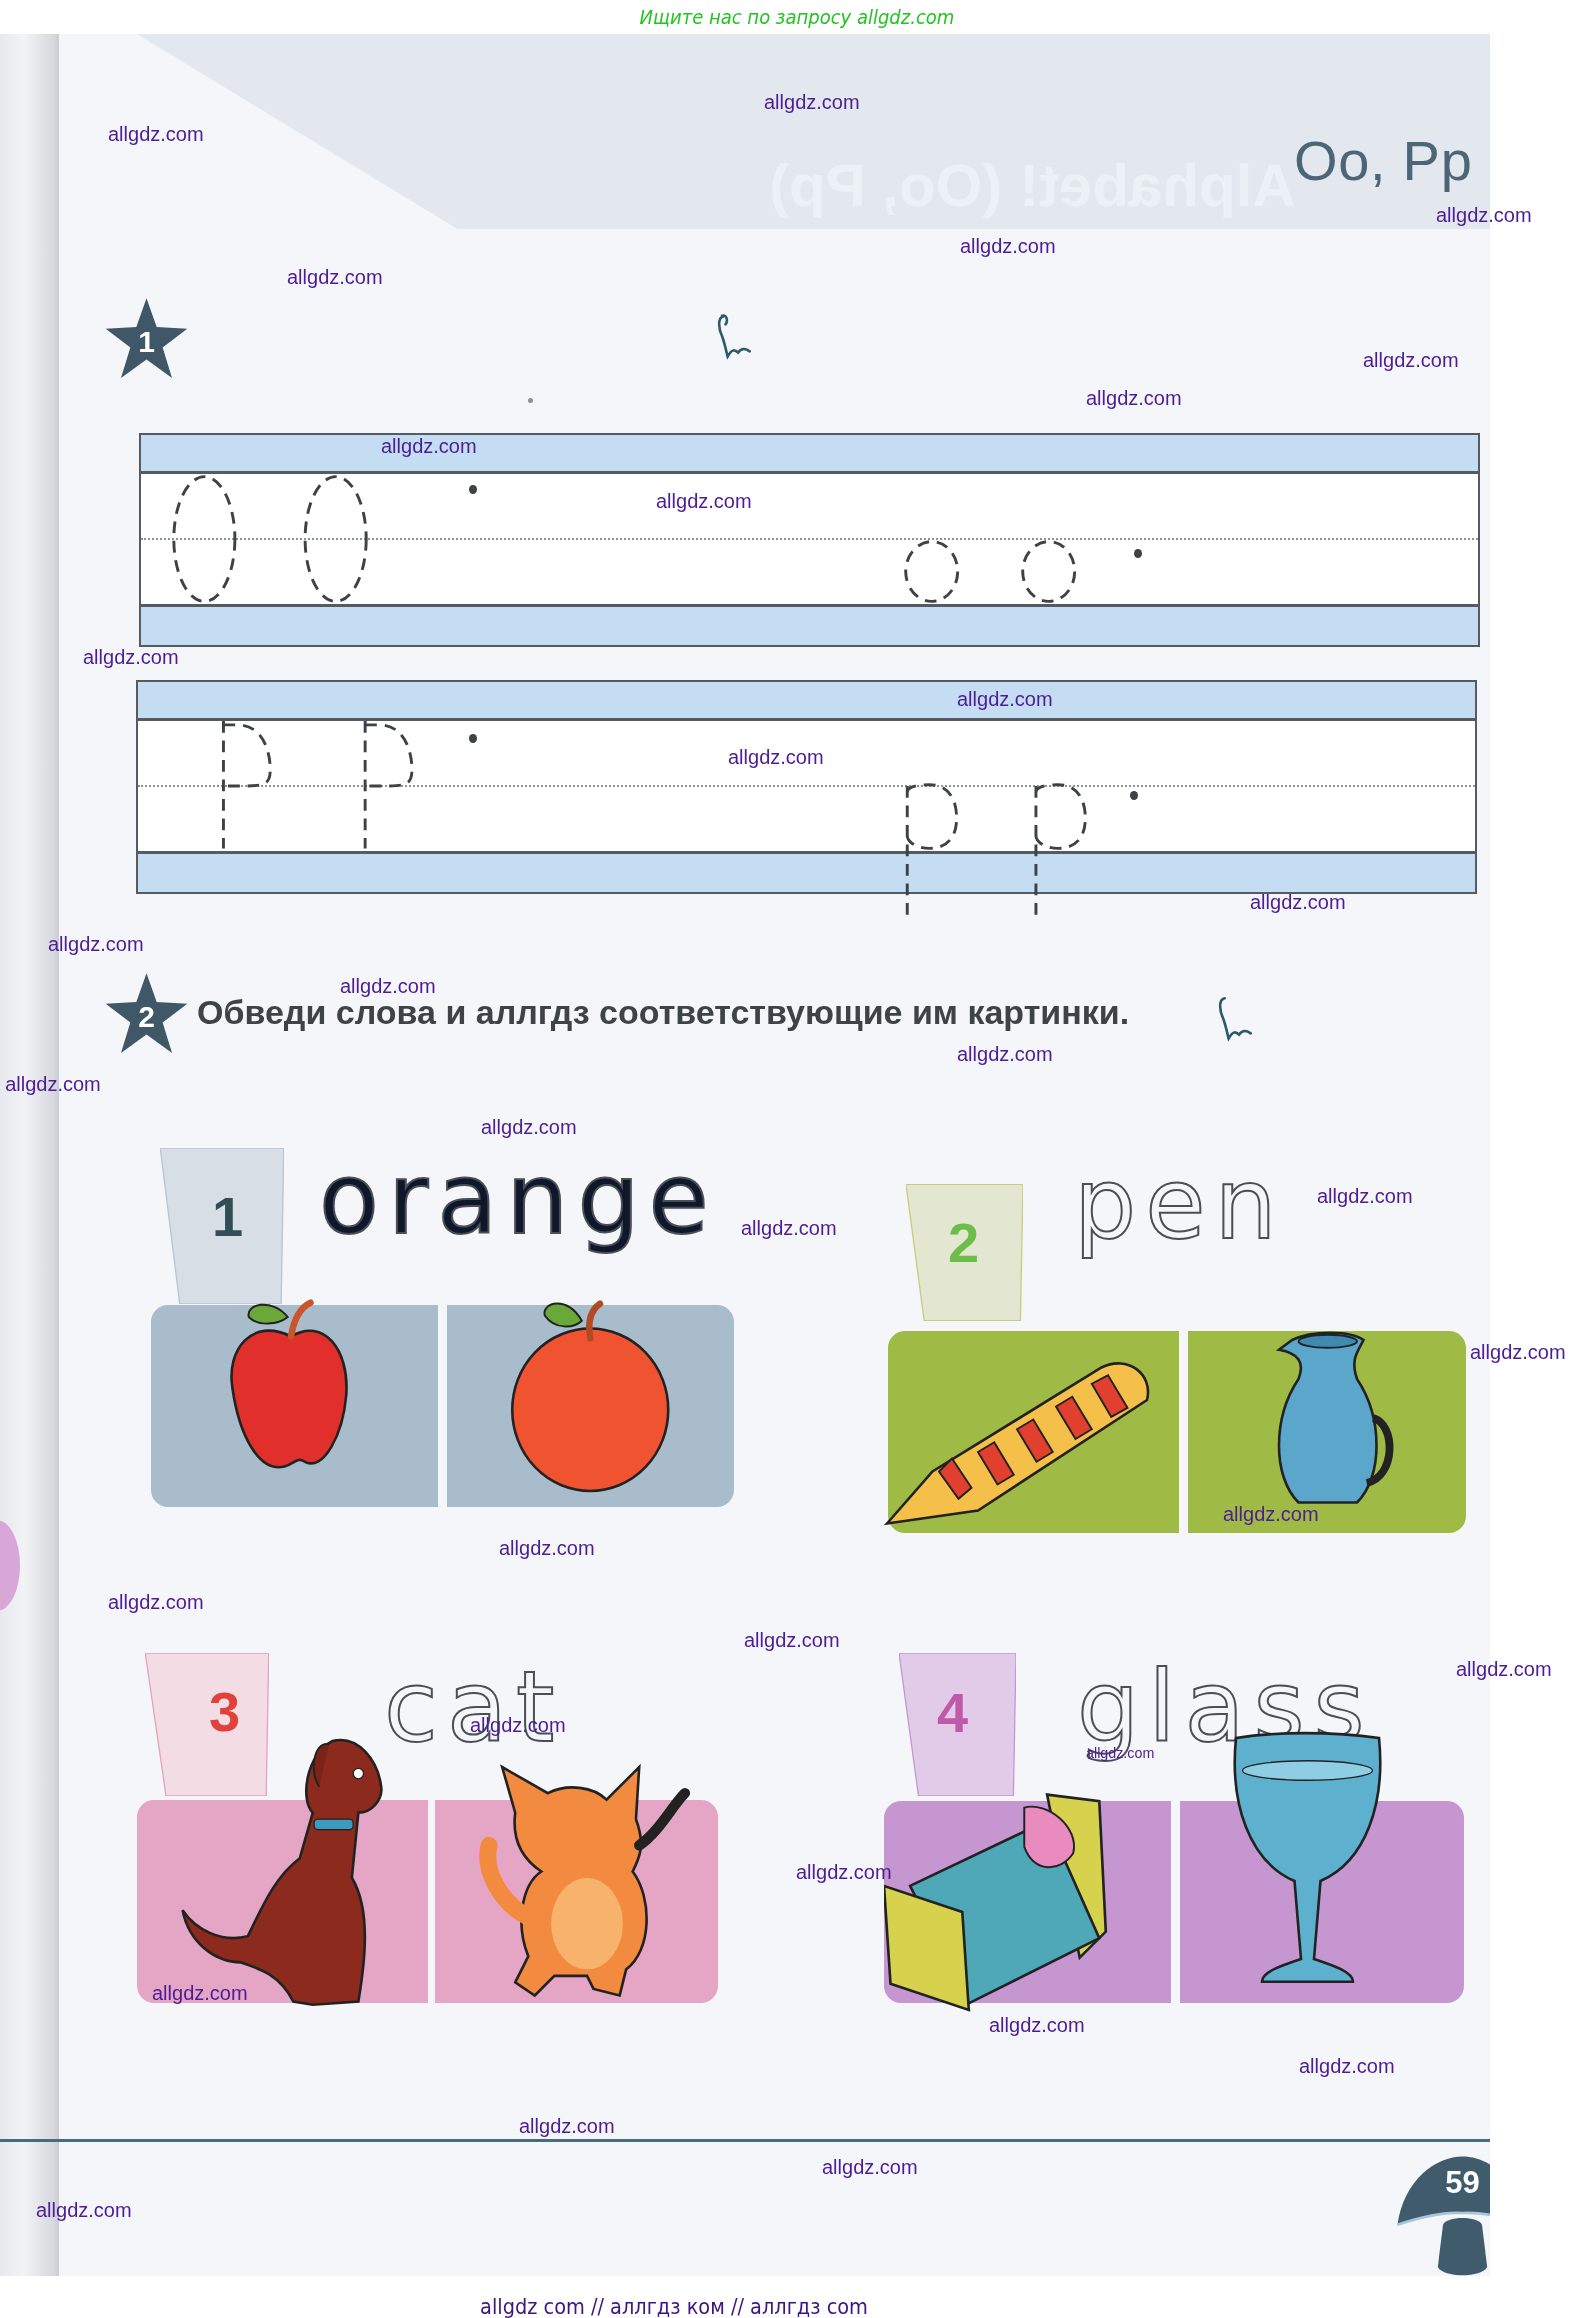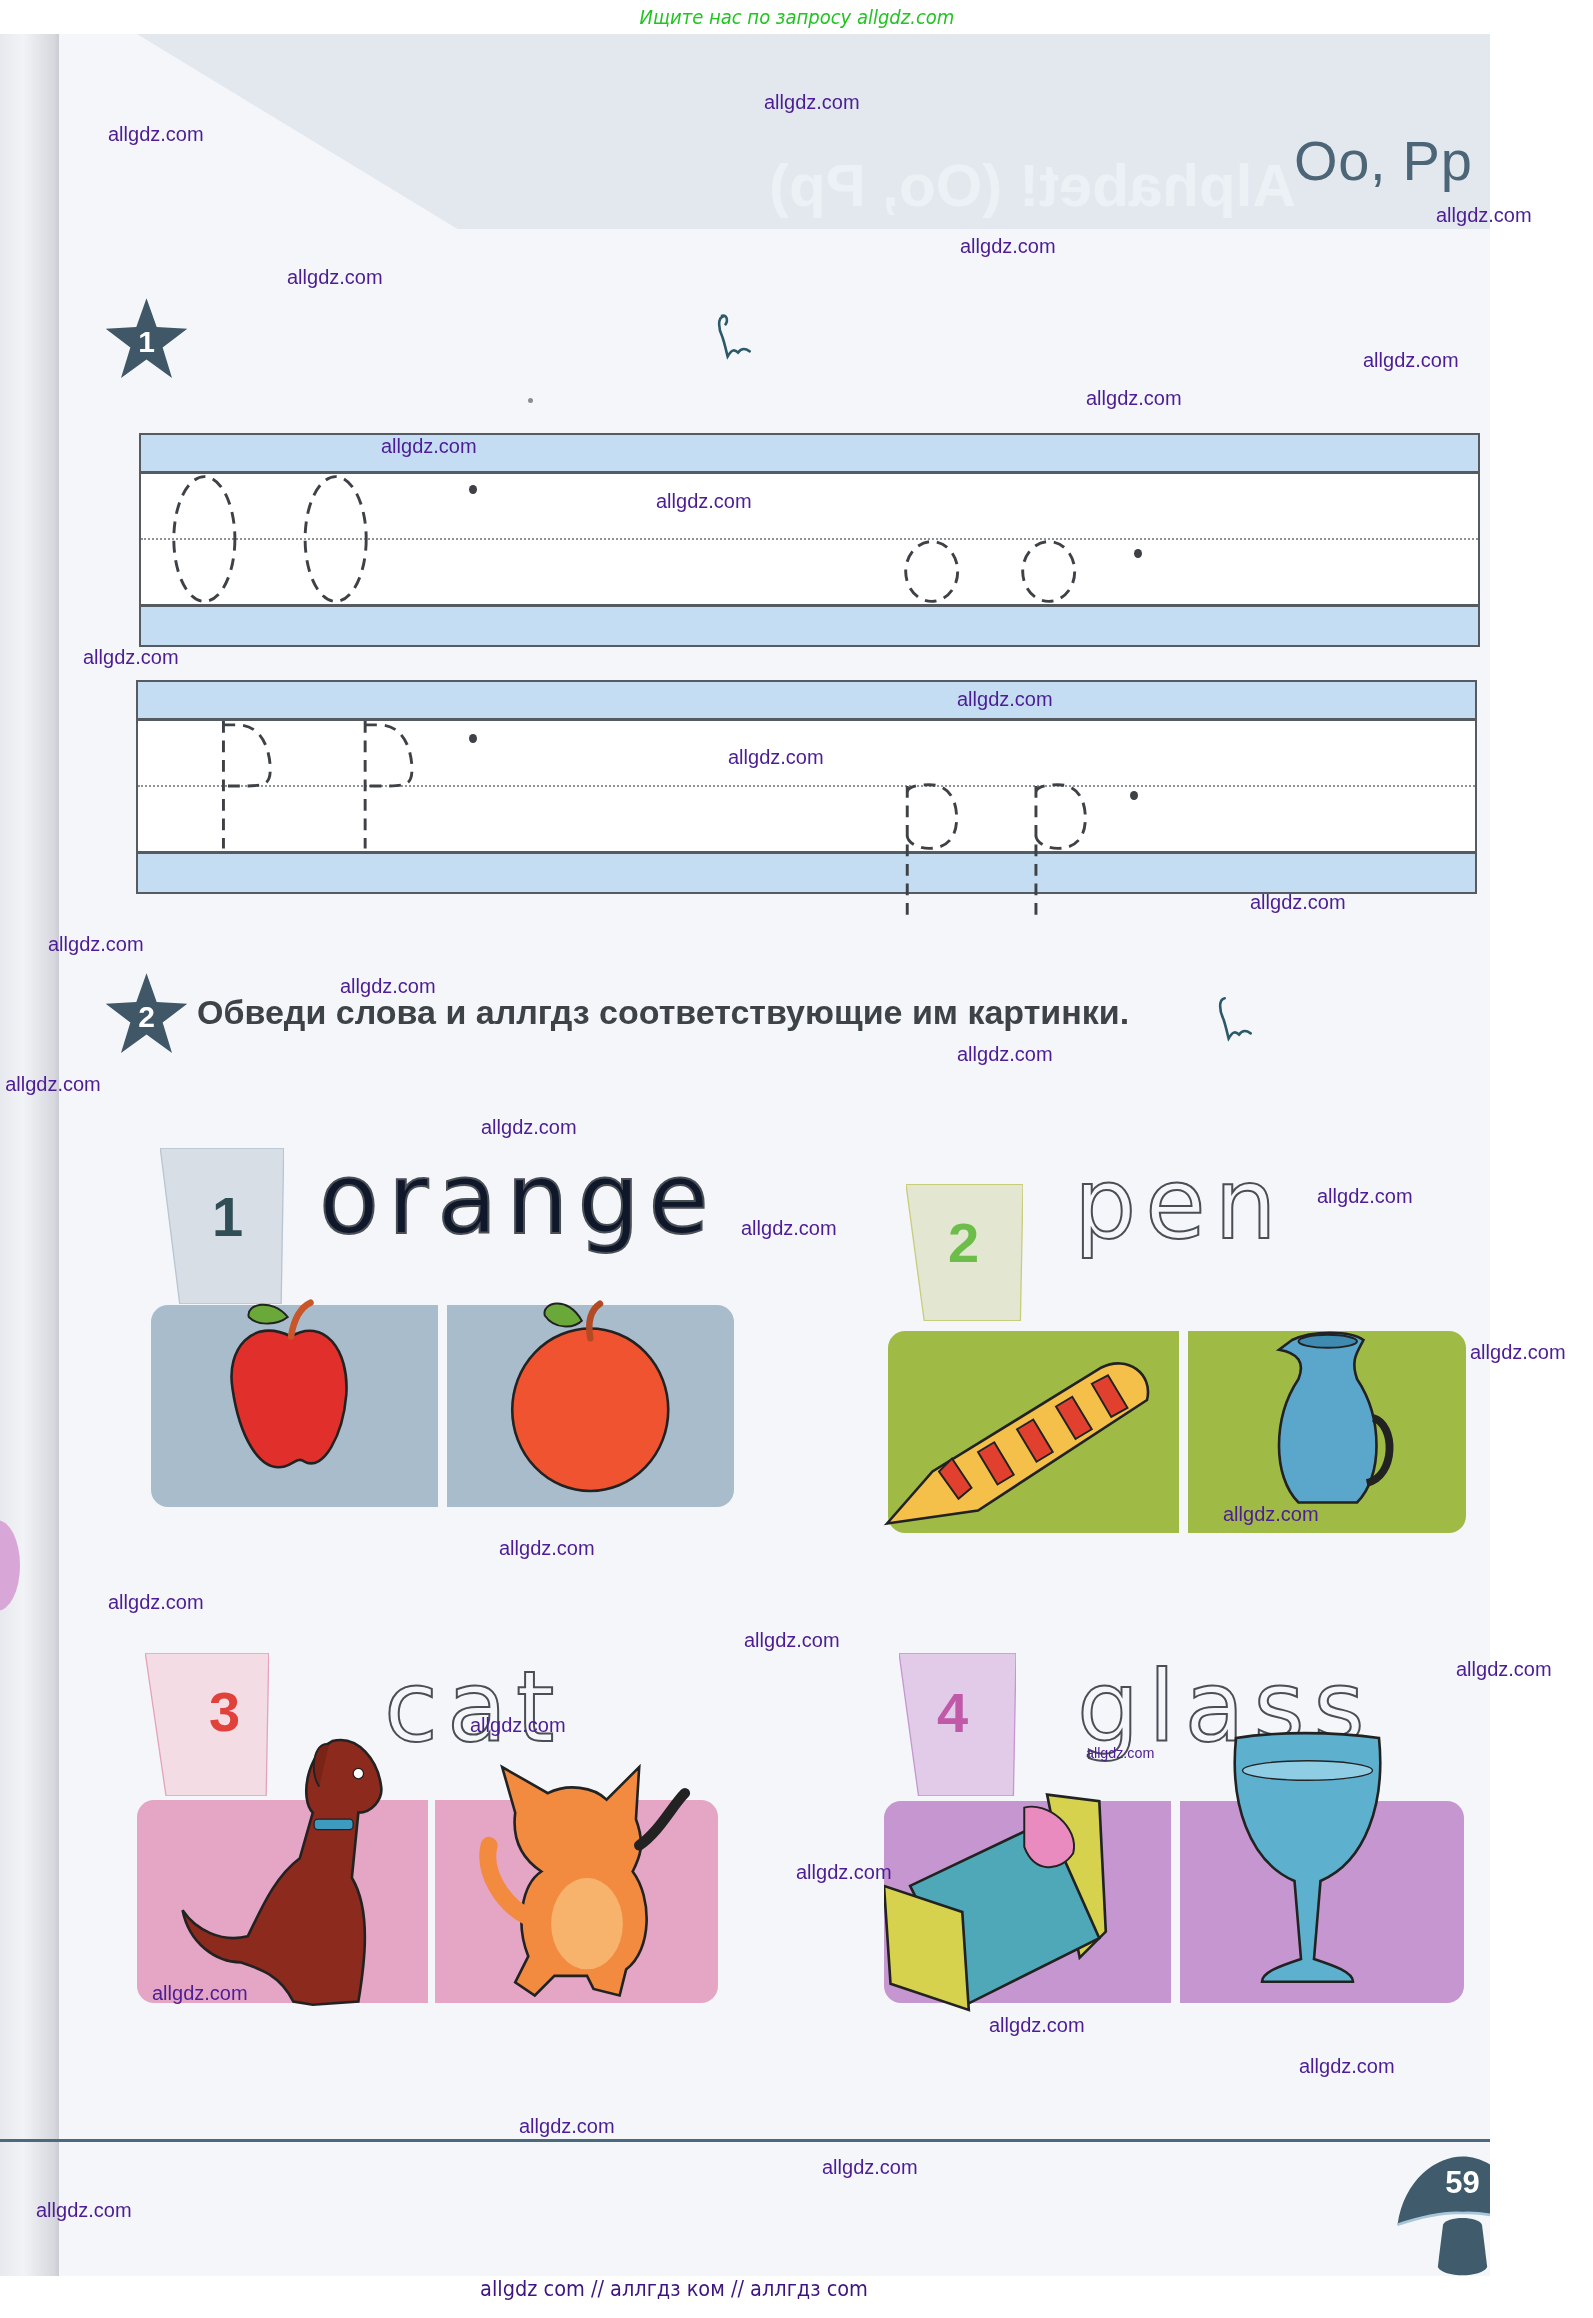--- a/index.html
+++ b/index.html
@@ -33,21 +33,21 @@
   .word-wrap{position:absolute;}
   .card{height:202px;border-radius:17px;overflow:visible;}
   .card .half{position:absolute;top:0;height:100%;}
   .pic{position:absolute;}
   
   .wm{position:absolute;font-size:20px;color:#4c1d95;white-space:nowrap;font-family:Liberation Sans, sans-serif;}
   
   .footer-rule{left:0;top:2139px;width:1594px;height:3.3px;background:#4b6a7e;}
   .mushroom{left:1391px;top:2150px;width:143px;height:124px;}
   .page-num{position:absolute;left:0;top:11.7px;width:143px;text-align:center;color:#fff;font-weight:bold;font-size:31px;}
-  .bottom-banner{left:0;top:2276px;width:1348px;height:43px;background:#fff;display:flex;align-items:flex-start;justify-content:center;}
+  .bottom-banner{left:0;top:2276px;width:1348px;height:43px;background:#fff;display:flex;align-items:flex-end;justify-content:center;}
   .bottom-banner span{color:#3d1480;font-size:21.5px;font-family:"DejaVu Sans Condensed","DejaVu Sans",sans-serif;}
   .left-blob{left:-26px;top:1486px;width:46px;height:91px;border-radius:50%;background:#d9a6d8;}
   .right-blob{left:1586px;top:515px;width:19.5px;height:33px;border-radius:50%;background:#9a9a8c;}
 </style>
 </head>
 <body>
 
 <div class="abs top-banner">
   <span>Ищите нас по запросу allgdz.com</span>
 </div>

